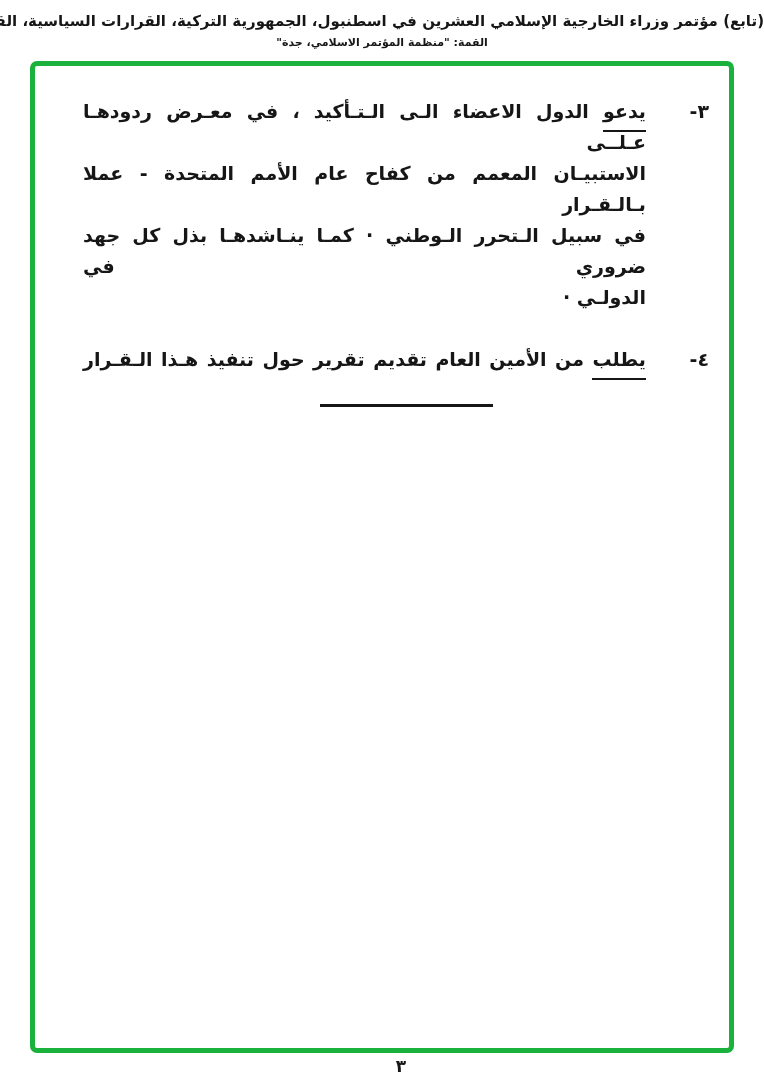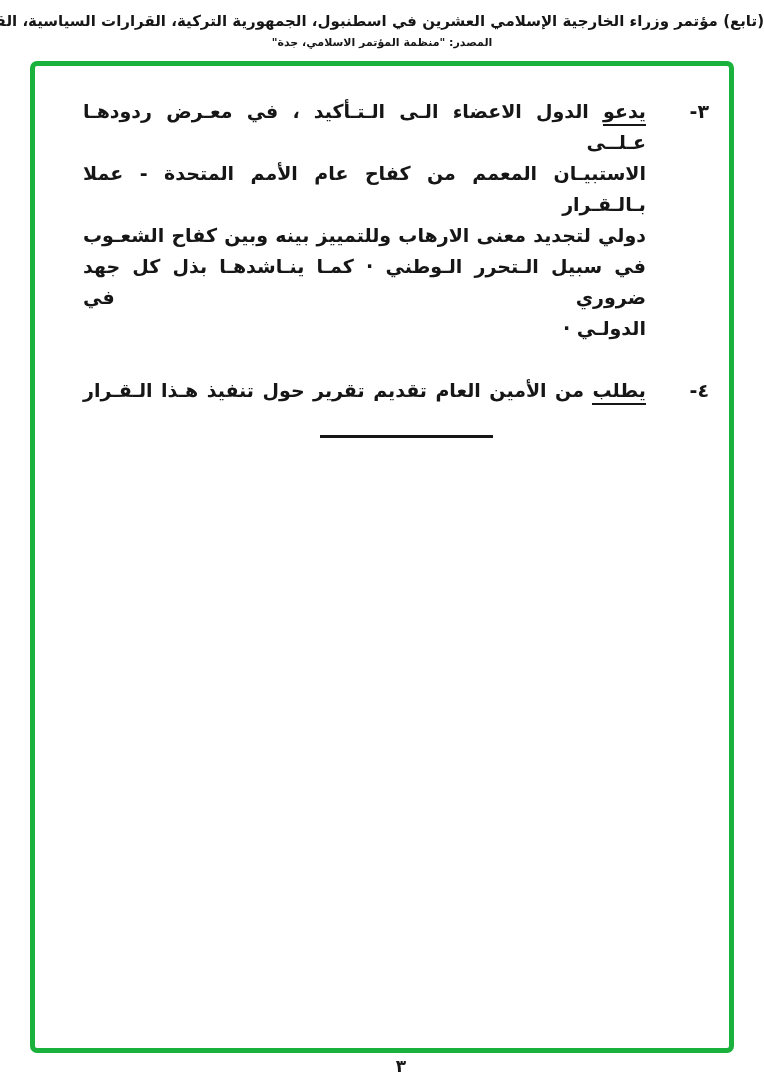--- a/index.html
+++ b/index.html
@@ -21,52 +21,51 @@
     padding:30px 20px 0 48px; background:#ffffff;
   }
   .clause { display:flex; align-items:flex-start; }
   .clause .marker {
     flex:0 0 63px; width:63px; font-size:19px; font-weight:bold;
     line-height:31px; text-align:right;
   }
   .clause .text { flex:0 0 563px; width:563px; font-size:19px; font-weight:bold; }
   .line { line-height:31px; text-align:justify; text-align-last:justify; }
   .line.last { text-align-last:right; }
-  .lead { border-bottom:2px solid #161616; padding-bottom:2px; }
+  .lead { border-bottom:2px solid #161616; padding-bottom:8px; }
   .clause-4 { margin-top:31px; }
   .separator {
     width:173px; height:3px; background:#161616;
     margin:29px 216px 0 0;
   }
   .page-number {
     margin-top:3px; text-align:center; font-size:17px; font-weight:bold;
     position:relative; left:19px; line-height:20px;
   }
 </style>
 </head>
 <body>
 
 <div class="page">
 
   <div class="header">
     <div class="header-line1">(تابع) مؤتمر وزراء الخارجية الإسلامي العشرين في اسطنبول، الجمهورية التركية، القرارات السياسية، القرار الرقم ٢٠/٣٩-س</div>
     <div class="header-line2">
-      <span>المصدر:</span>
+      <span>القمة:</span>
       <span>"منظمة المؤتمر الاسلامي، جدة"</span>
     </div>
   </div>
 
   <div class="frame" style="border-color: rgb(26, 178, 60);">
 
     <div class="clause">
       <div class="marker">٣-</div>
       <div class="text">
         <div class="line"><span class="lead">يدعو</span><span> الدول الاعضاء الـى الـتـأكيد ، في معـرض ردودهـا عـلــى</span></div>
         <div class="line">الاستبيـان المعمم من كفاح عام الأمم المتحدة - عملا بـالـقـرار</div>
-        <div class="line">دولي لتجديد معنى الارهاب وللتمييز بينه وبين كفاح الشعـوب</div>
         <div class="line">في سبيل الـتحرر الـوطني · كمـا ينـاشدهـا بذل كل جهد ضروري في</div>
         <div class="line last">الدولـي ·</div>
       </div>
     </div>
 
     <div class="clause clause-4">
       <div class="marker">٤-</div>
       <div class="text">
         <div class="line"><span class="lead">يطلب</span><span> من الأمين العام تقديم تقرير حول تنفيذ هـذا الـقـرار</span></div>
       </div>

